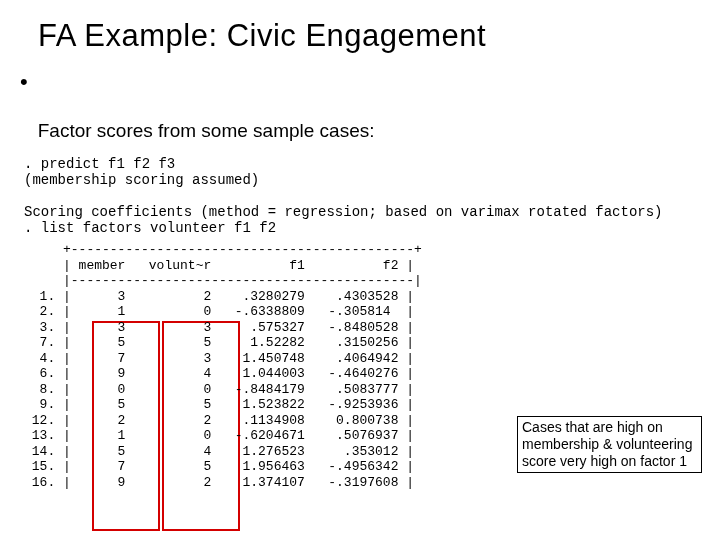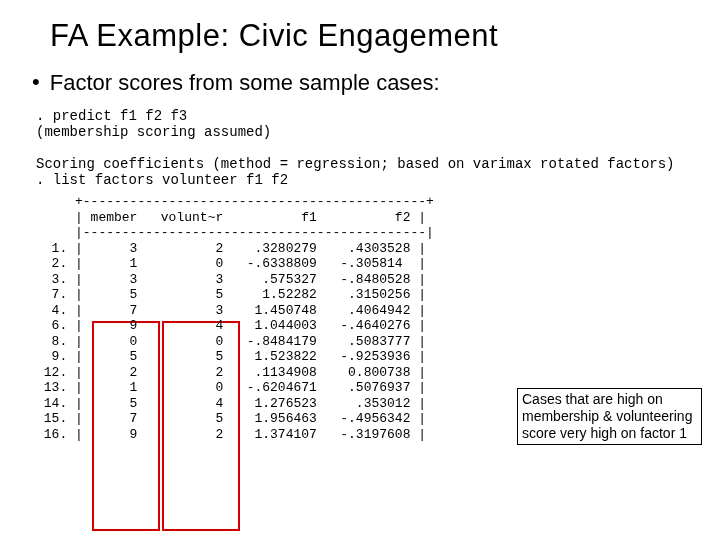--- a/index.html
+++ b/index.html
@@ -10,41 +10,42 @@
     background: #fff;
     font-family: Arial, Helvetica, sans-serif;
     color: #000;
     overflow: hidden;
   }
   .slide {
     width: 720px;
     height: 540px;
     position: relative;
     box-sizing: border-box;
-    padding: 12px 30px;
+    padding: 12px 18px;
   }
   .title {
     font-size: 31px;
     font-weight: 400;
     margin: 6px 0 14px 20px;
     letter-spacing: 0.5px;
   }
   .bullet-row {
     display: flex;
     align-items: flex-start;
     margin: 10px 0 10px 2px;
   }
   .bullet-dot {
     font-size: 22px;
     line-height: 28px;
     margin-right: 10px;
   }
   .bullet-text {
-    font-size: 22px;
+    font-size: 19px;
     line-height: 30px;
+    margin-top: 48px;
   }
   pre.code {
     font-family: "Courier New", Courier, monospace;
     font-size: 14px;
     line-height: 16px;
     white-space: pre;
     margin: 4px 0 0 6px;
   }
   .bold { font-weight: 400; }
   pre.table {
@@ -60,21 +61,21 @@
     position: absolute;
     border: 2px solid #d40000;
     z-index: 1;
     pointer-events: none;
   }
   .red-box.a { left: 92px; top: 321px; width: 64px; height: 206px; }
   .red-box.b { left: 162px; top: 321px; width: 74px; height: 206px; }
   .annot {
     position: absolute;
     right: 18px;
-    top: 388px;
+    top: 416px;
     width: 175px;
     border: 1px solid #000;
     font-size: 14px;
     line-height: 17px;
     padding: 2px 4px;
     background: #fff;
     z-index: 3;
   }
 </style>
 </head>

